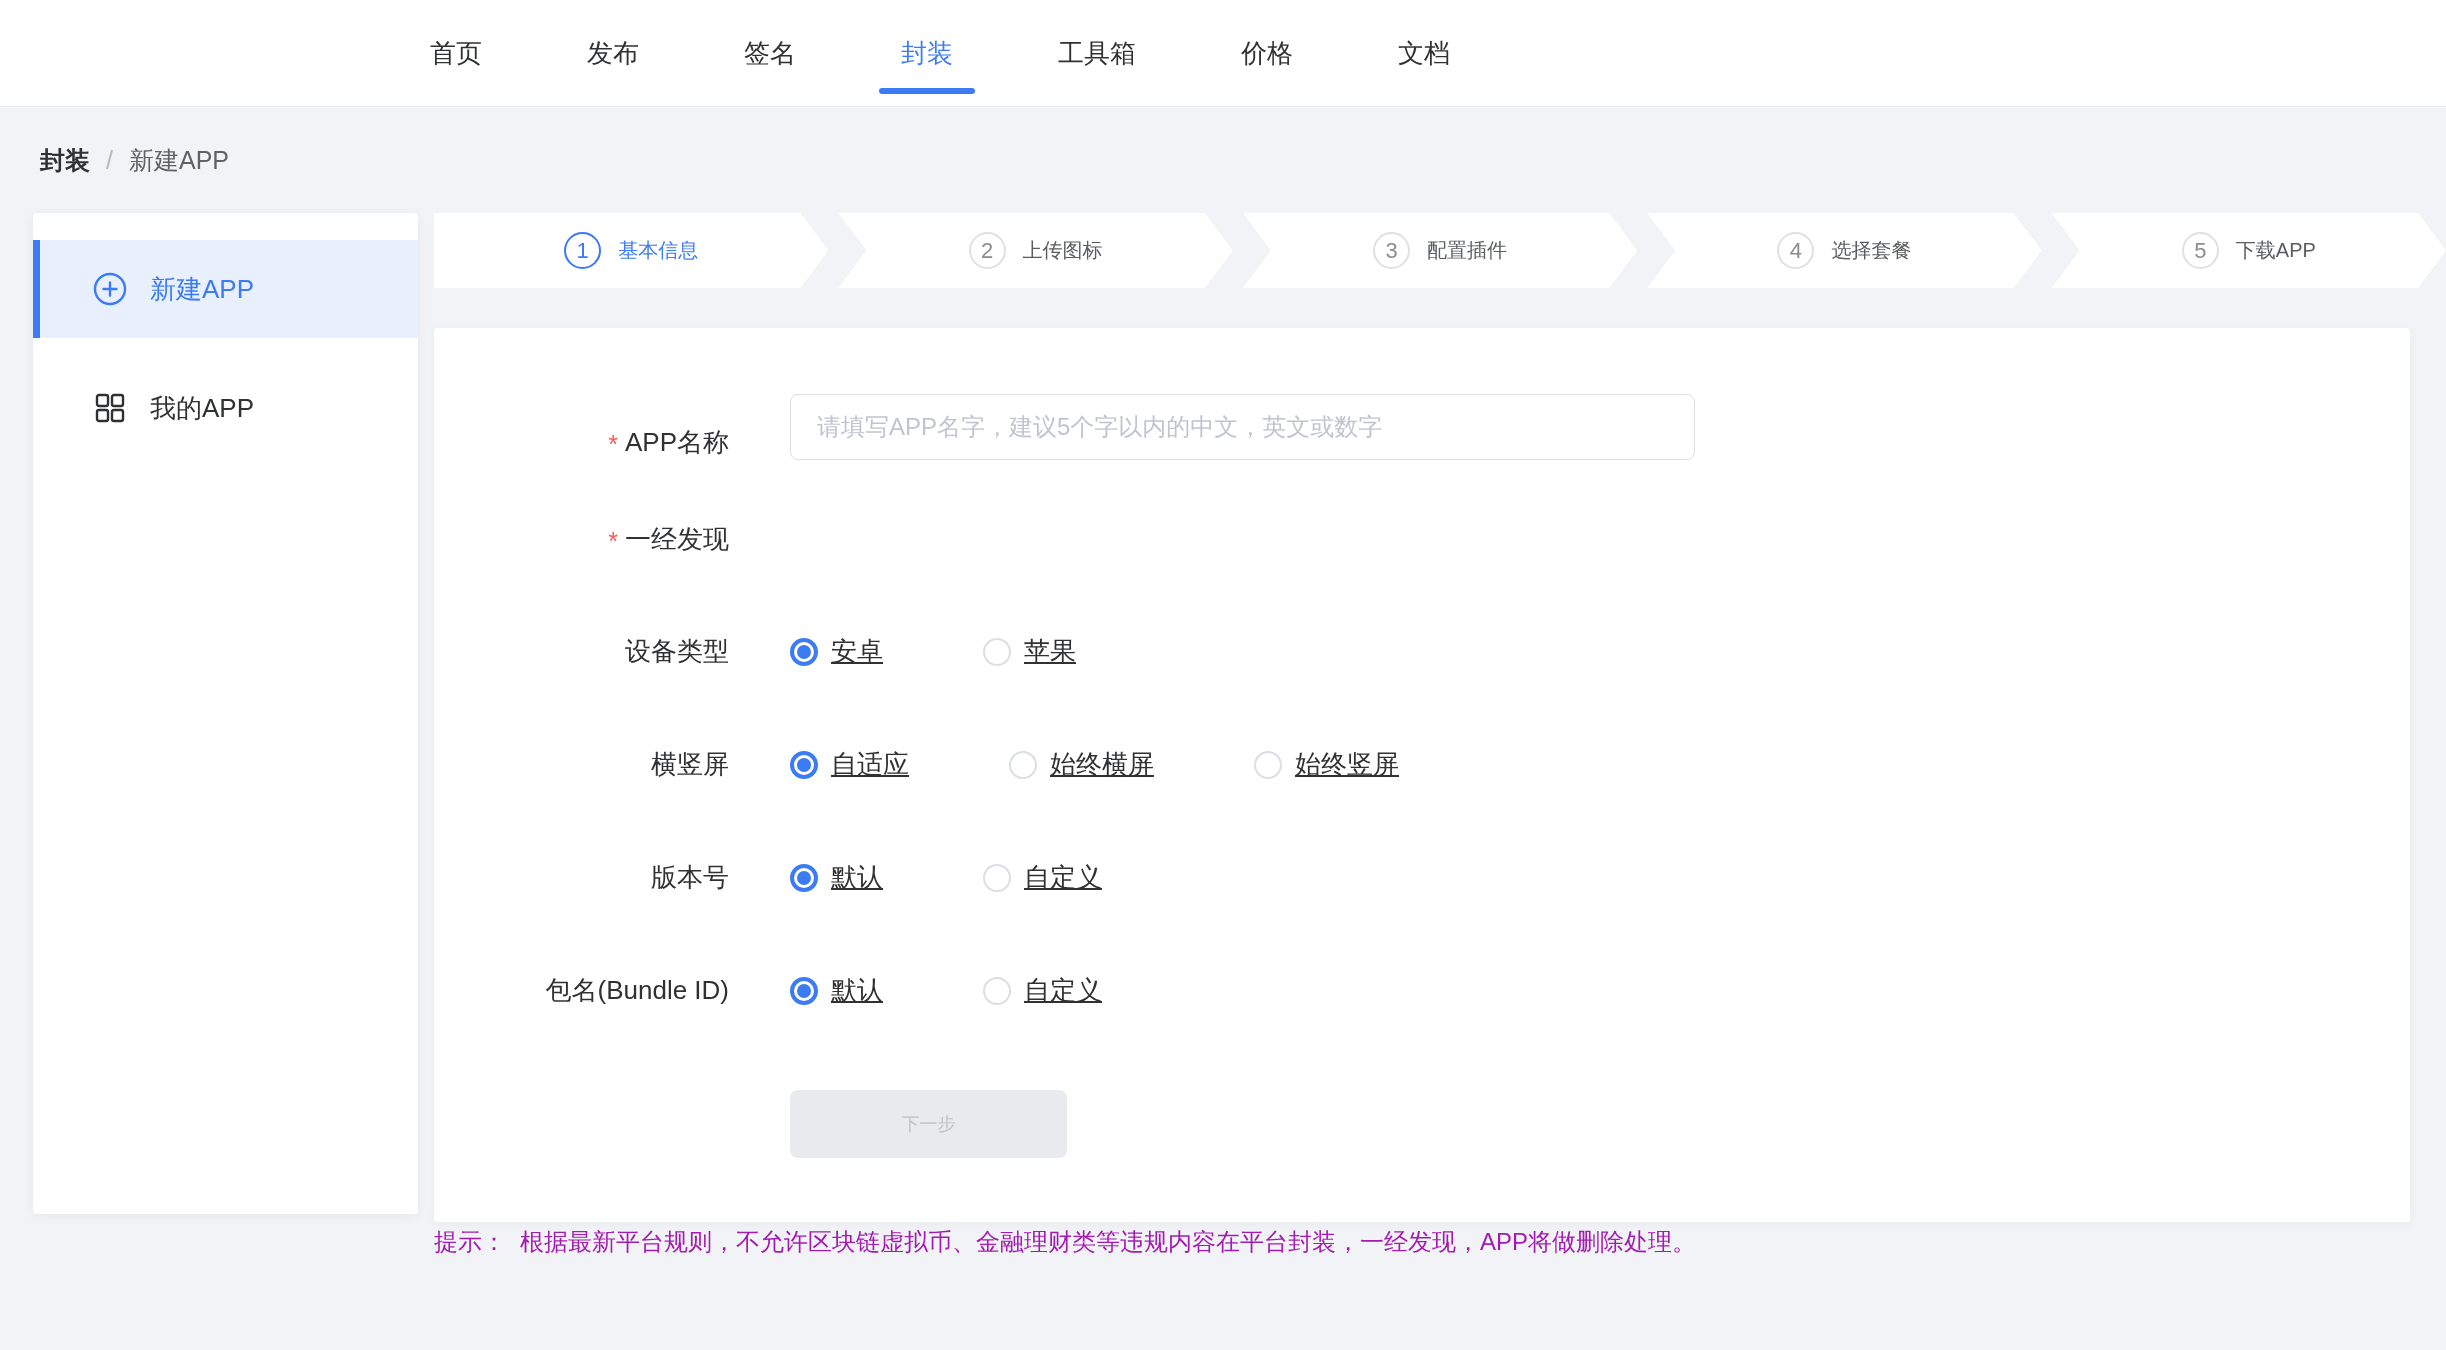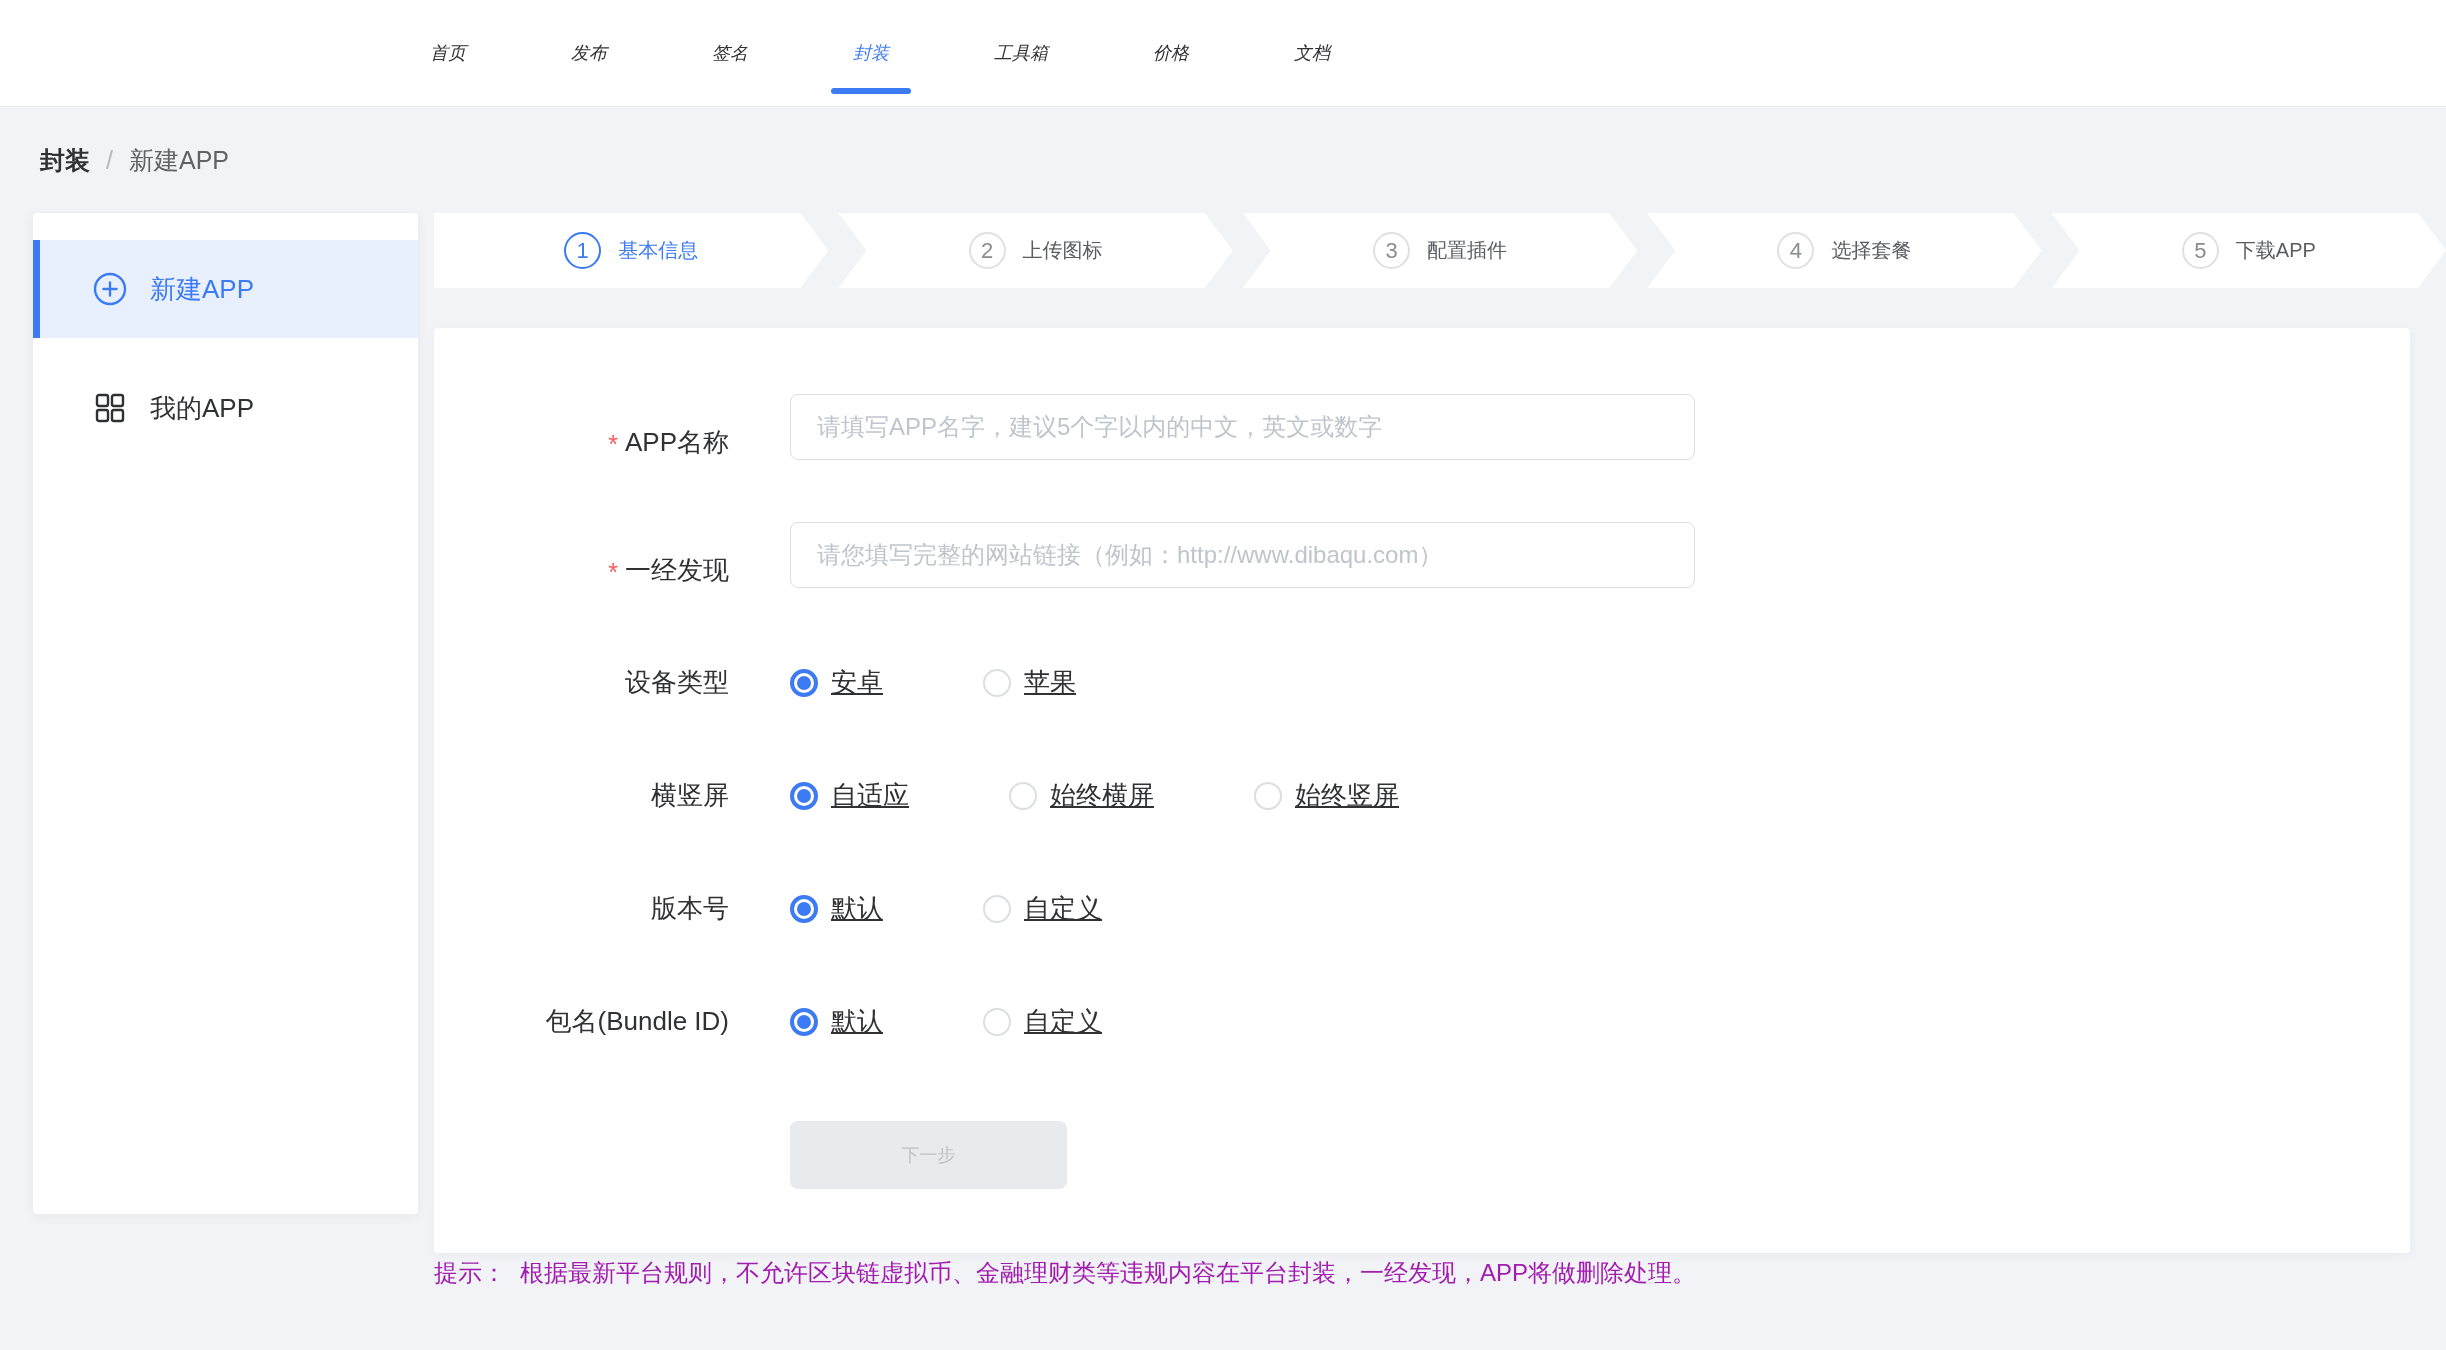--- a/index.html
+++ b/index.html
@@ -9,22 +9,22 @@
     font-family:"Liberation Sans","DejaVu Sans",sans-serif;
     color:#303133;
   }
 
   
   .topnav {
     height:107px; background:#ffffff; border-bottom:1px solid #e9ebef;
     display:flex; align-items:stretch; padding-left:430px;
   }
   .nav-item {
-    font-size:18px; color:#303133; margin-right:105px; position:relative;
-    display:flex; align-items:center; cursor:pointer; white-space:nowrap;font-style:italic;
+    font-size:26px; color:#303133; margin-right:105px; position:relative;
+    display:flex; align-items:center; cursor:pointer; white-space:nowrap;
   }
   .nav-item.active { color:#3d7bf4; }
   .nav-item.active::after {
     content:""; position:absolute; left:-22px; right:-22px; bottom:12px;
     height:6px; background:#3d7bf4; border-radius:3px;
   }
 
   
   .breadcrumb {
     height:106px; display:flex; align-items:center; padding-left:40px;
@@ -200,23 +200,20 @@
         </div>
         <div class="form-control">
           <input class="text-input" type="text" placeholder="请填写APP名字，建议5个字以内的中文，英文或数字" style="">
         </div>
       </div>
 
       <div class="form-row row-m2">
         <div class="form-label">
           <span class="required-star">*</span><span>一经发现</span>
         </div>
-        <div class="form-control">
-          <input class="text-input" type="text" placeholder="请您填写完整的网站链接（例如：http://www.dibaqu.com）" style="">
-        </div>
       </div>
 
       <div class="form-row row-m3">
         <div class="form-label">设备类型</div>
         <div class="form-control">
           <div class="radio-item">
             <span class="radio-dot checked"></span>
             <span class="radio-label">安卓</span>
           </div>
           <div class="radio-item">

